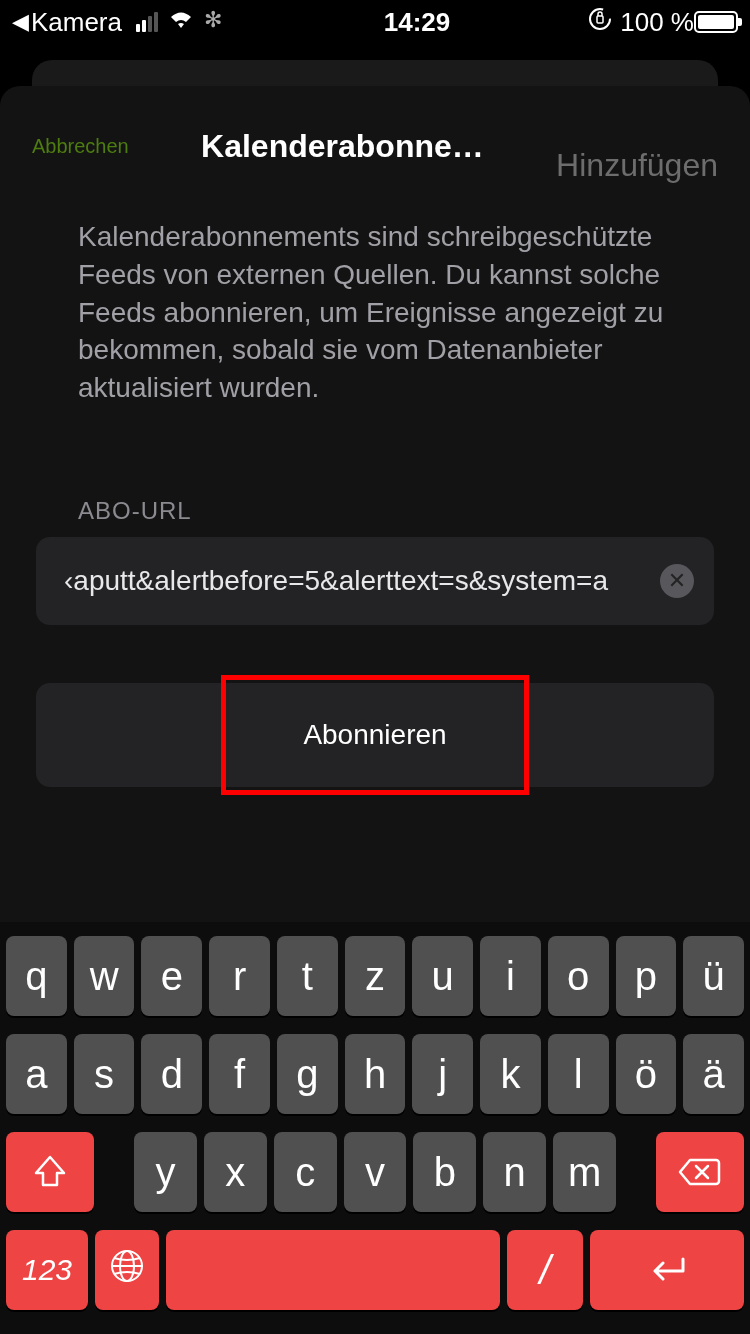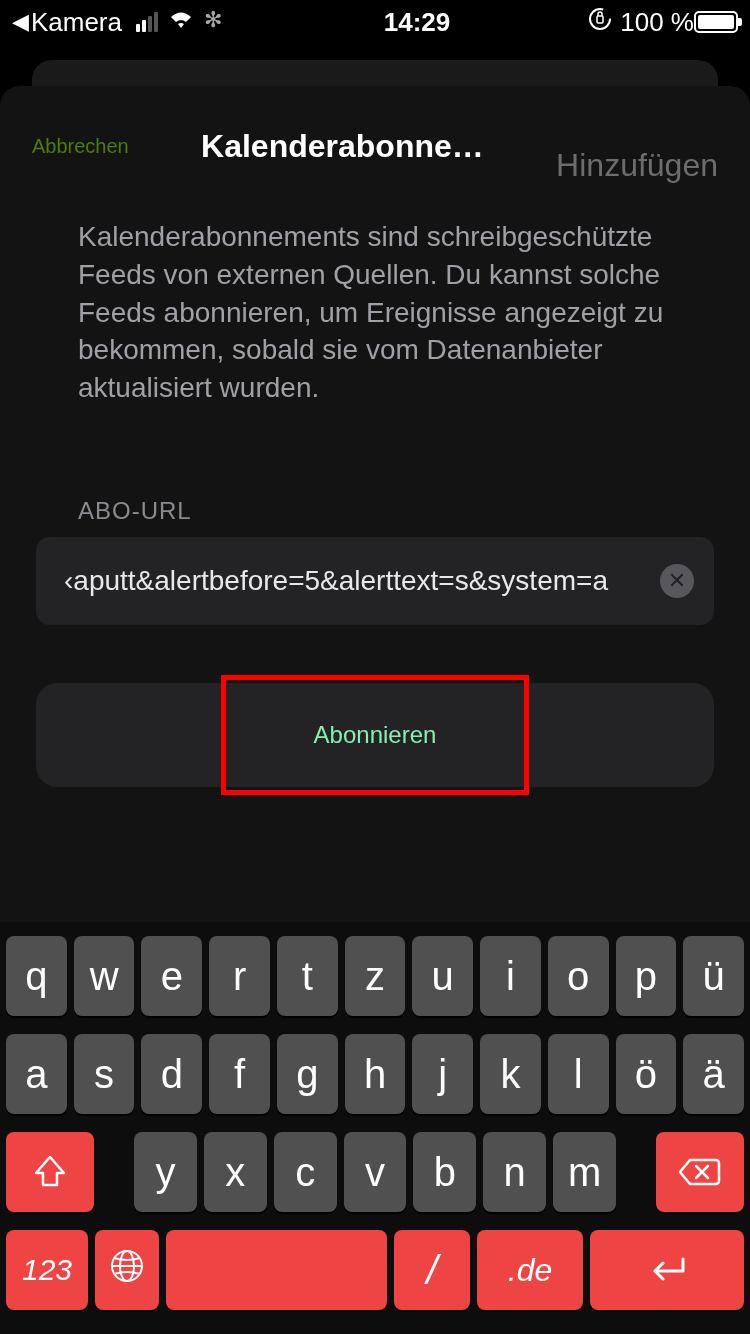--- a/index.html
+++ b/index.html
@@ -201,27 +201,27 @@
       color: #232325;
       font-size: 22px;
       flex-shrink: 0;
     }
     .subscribe-wrap {
       margin: 58px 36px 0 36px;
       position: relative;
     }
     .subscribe-btn {
       background: #232325;
-      border-radius: 21px;
+      border-radius: 14px;
       height: 104px;
       display: flex;
       align-items: center;
       justify-content: center;
-      color: #86efac;
-      font-size: 24px;
+      color: #ffffff;
+      font-size: 28px;
     }
     .highlight-box {
       position: absolute;
       top: -8px;
       left: 50%;
       transform: translateX(-50%);
       width: 308px;
       height: 120px;
       border: 5px solid #ff0000;
       pointer-events: none;
@@ -419,21 +419,20 @@
           <svg width="36" height="36" viewBox="0 0 36 36">
               <circle cx="18" cy="18" r="15" fill="none" stroke="#fff" stroke-width="2"></circle>
               <ellipse cx="18" cy="18" rx="7" ry="15" fill="none" stroke="#fff" stroke-width="2"></ellipse>
               <line x1="3" y1="18" x2="33" y2="18" stroke="#fff" stroke-width="2"></line>
               <path d="M5 10 Q18 14 31 10 M5 26 Q18 22 31 26" fill="none" stroke="#fff" stroke-width="2"></path>
             </svg>
         </span>
       </div>
       <div class="key dark space"></div>
       <div class="key dark slash">/</div>
-      <div class="key dark tld">.de</div>
       <div class="key dark return">
         <span class="return-icon">
           <svg width="48" height="30" viewBox="0 0 48 30">
               <path d="M40 4 V16 H12 M12 16 L20 8 M12 16 L20 24" fill="none" stroke="#fff" stroke-width="3" stroke-linecap="round" stroke-linejoin="round"></path>
             </svg>
         </span>
       </div>
     </div>
   </div>
 </div>

